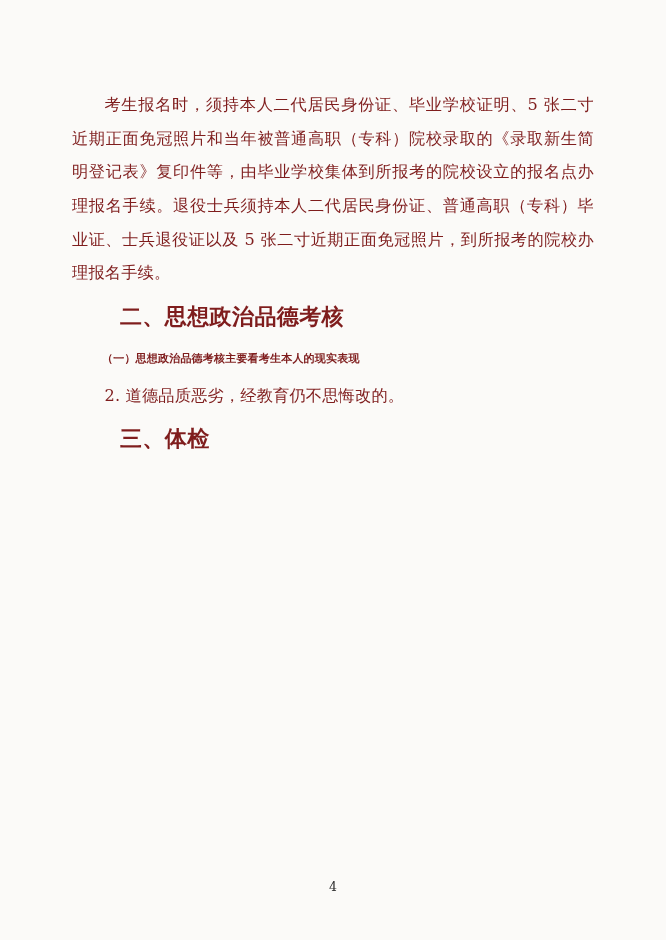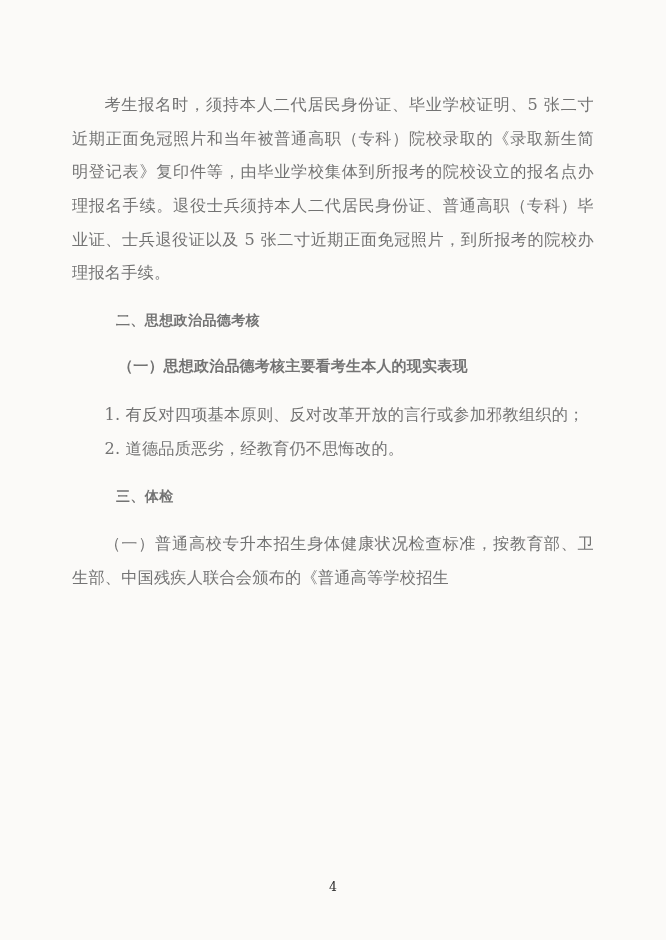--- a/index.html
+++ b/index.html
@@ -16,62 +16,60 @@
     position: relative;
     box-sizing: border-box;
     width: 666px;
     height: 940px;
     background: #fbfaf8;
     padding: 88px 72px 0 72px;
   }
   .doc-body {
     font-size: 16.2px;
     line-height: 2.08;
-    color: #737373;
+    color: #7f1d1d;
     text-align: justify;
     text-justify: inter-ideograph;
     letter-spacing: 0.2px;
   }
   .para {
     margin: 0;
     text-indent: 2em;
   }
   .heading {
-    margin: 16px;
+    margin: 4px;
     text-indent: 2em;
     font-weight: bold;
     font-family: "DejaVu Sans", "Liberation Sans", sans-serif;
-    font-size: 14px;
+    font-size: 22px;
     letter-spacing: 0.4px;
   }
   .subheading {
-    margin: 16px;
+    margin: 8px;
     text-indent: 2em;
     font-weight: bold;
     font-family: "DejaVu Serif", "Liberation Serif", serif;
-    font-size: 15px;
+    font-size: 11px;
   }
   .page-number {
     position: absolute;
     left: 0;
     right: 0;
     bottom: 46px;
     text-align: center;
     font-size: 12.5px;
     color: #2a2a2a;
     font-family: "DejaVu Serif", "Liberation Serif", serif;
   }
 </style>
 </head>
 <body>
 
 <div class="page">
   <div class="doc-body">
     <p class="para">考生报名时，须持本人二代居民身份证、毕业学校证明、5 张二寸近期正面免冠照片和当年被普通高职（专科）院校录取的《录取新生简明登记表》复印件等，由毕业学校集体到所报考的院校设立的报名点办理报名手续。退役士兵须持本人二代居民身份证、普通高职（专科）毕业证、士兵退役证以及 5 张二寸近期正面免冠照片，到所报考的院校办理报名手续。</p>
     <p class="heading">二、思想政治品德考核</p>
     <p class="subheading">（一）思想政治品德考核主要看考生本人的现实表现</p>
-    <p class="para">1. 有反对四项基本原则、反对改革开放的言行或参加邪教组织的；</p>
     <p class="para">2. 道德品质恶劣，经教育仍不思悔改的。</p>
     <p class="heading">三、体检</p>
-    <p class="para">（一）普通高校专升本招生身体健康状况检查标准，按教育部、卫生部、中国残疾人联合会颁布的《普通高等学校招生</p>
   </div>
   <div class="page-number">4</div>
 </div>
 
 </body></html>

